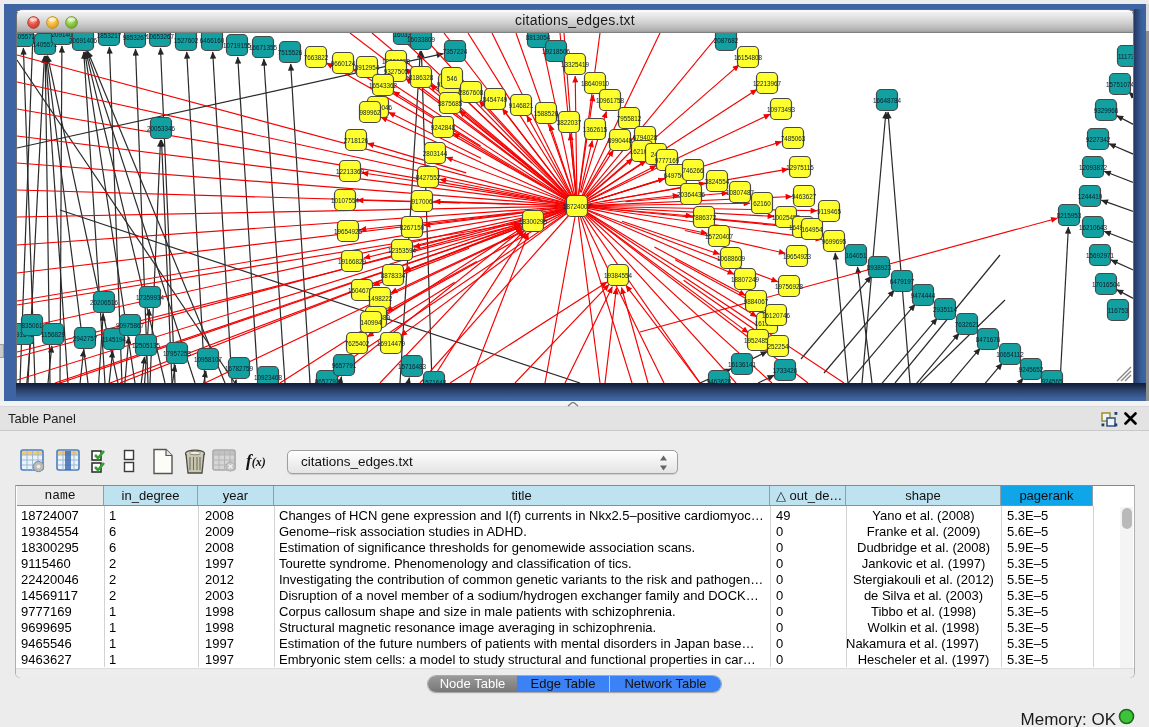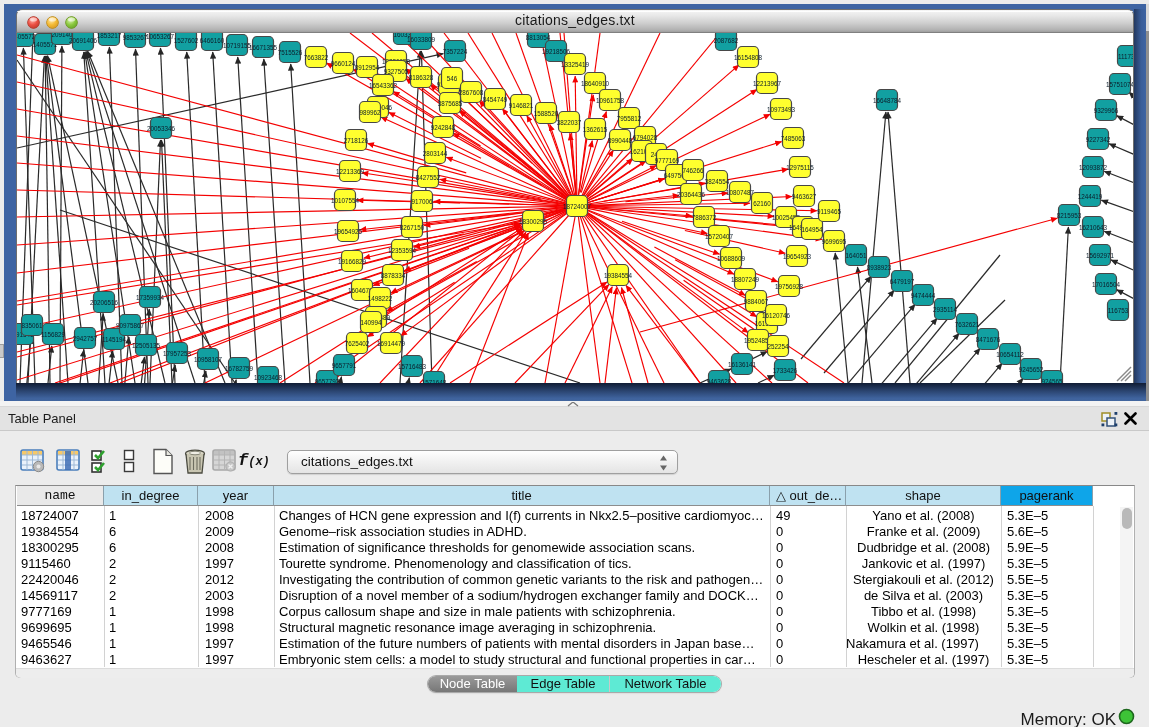--- a/index.html
+++ b/index.html
@@ -18,21 +18,21 @@
 .combo{position:absolute;left:287px;top:450px;width:391px;height:24px;border:1px solid #9f9f9f;border-radius:5px;background:linear-gradient(#ffffff,#f2f2f2 45%,#e4e4e4);box-shadow:0 1px 1px rgba(0,0,0,0.12)}
 .combo .lbl{position:absolute;left:13px;top:3px;font-size:13.5px;color:#111}
 .tablebox{position:absolute;left:15px;top:485px;width:1120px;height:193px;background:#fff;border:1px solid #b0b0b0;border-top:1px solid #888;border-radius:0 0 5px 5px}
 .hc{position:absolute;top:0;height:20px;border-bottom:1px solid #8d8d8d;border-right:1px solid #8aa0ac;font-size:13px;color:#111;line-height:19px}
 .tr{position:absolute;left:0;width:1118px;height:16px;font-size:13px;color:#000}
 .tr span{position:absolute;top:0;line-height:16px}
 .hsb{position:absolute;left:0;top:182px;width:1118px;height:10px;background:#ededed;border-top:1px solid #dcdcdc;border-radius:0 0 5px 5px}
 .vsb{position:absolute;left:1104px;top:21px;width:13px;height:161px;background:#f4f4f4}
 .vsb .th{position:absolute;left:1.5px;top:1px;width:10px;height:21px;background:#b9b9b9;border-radius:5px}
 .seg{position:absolute;left:428px;top:676px;height:16px;border-radius:8px;box-shadow:0 0 0 1px #a9a9a9, 0 1px 2px rgba(0,0,0,0.18);overflow:hidden;background:#fff}
-.seg div{float:left;height:16px;font-size:13px;line-height:15px;text-align:center;color:#111;background:#5eead4}
+.seg div{float:left;height:16px;font-size:13px;line-height:15px;text-align:center;color:#111;background:#3b82f6}
 .mem{position:absolute;right:33px;top:710px;font-size:17px;color:#1b1b1b}
 </style></head><body>
 <div class="desk"></div>
 <div style="position:absolute;left:1146px;top:0;width:3px;height:31px;background:#d9d9d9"></div>
 <div style="position:absolute;left:1146px;top:31px;width:3px;height:696px;background:#8f8f8f"></div>
 <div style="position:absolute;left:1148px;top:402px;width:1px;height:325px;background:#cfcfcf"></div>
 <div style="position:absolute;left:0;top:0;width:1149px;height:4px;background:#ececec"></div>
 <div style="position:absolute;left:0;top:4px;width:4px;height:397px;background:#ececec"></div>
 <div class="shband" style="position:absolute;left:16px;top:383px;width:1130px;height:18px;background:linear-gradient(to bottom,#101c34,#2b4571 45%,#3f639e 85%,#42669e)"></div>
 <div style="position:absolute;left:1134px;top:9px;width:12px;height:374px;background:linear-gradient(to right,rgba(12,20,40,0.55),rgba(12,20,40,0.08) 60%,rgba(12,20,40,0) 100%)"></div>
@@ -622,21 +622,21 @@
  <path d="M8 9v13M11.5 9v13M15 9v13M18 9v13" stroke="#6e6e60" stroke-width="1.1"></path>
  <ellipse cx="13" cy="5" rx="5.5" ry="1.8" fill="#efeee4" stroke="#6e6e60" stroke-width="0.8"></ellipse>
 </svg>
 <svg class="tbi" style="left:212px" width="25" height="25" viewBox="0 0 25 25">
  <rect x="1" y="2" width="22" height="20" rx="2" fill="#d6d6d6" stroke="#a8a8a8" stroke-width="1.6"></rect>
  <rect x="2" y="3" width="20" height="4" fill="#c2c2c2"></rect>
  <path d="M2 7h20M2 12h20M2 17h20M7 3v19M12.5 3v19M18 3v19" stroke="#b4b4b4" stroke-width="1"></path>
  <circle cx="18.5" cy="18.5" r="4.6" fill="#c4c4c4" stroke="#ababab"></circle>
  <path d="M16.5 16.5 l4 4 M20.5 16.5 l-4 4" stroke="#efefef" stroke-width="1.4"></path>
 </svg>
-<div class="tbi" style="left:238px;top:451px;font-size:17px;font-style:italic;font-weight:700;color:#111;font-family:Liberation Mono, monospace">f<span style="font-size:12px">(x)</span></div>
+<div class="tbi" style="left:246px;top:451px;font-size:17px;font-style:italic;font-weight:700;color:#111;font-family:Liberation Serif, serif">f<span style="font-size:12px">(x)</span></div>
 
 <div class="combo">
     <div class="lbl">citations_edges.txt</div>
  <svg style="position:absolute;right:9px;top:4px" width="9" height="16" viewBox="0 0 9 16">
       <path d="M4.5 0.5 L8 5.5 L1 5.5 z" fill="#666"></path>
       <path d="M4.5 15.5 L8 10.5 L1 10.5 z" fill="#666"></path>
     </svg>
 </div>
 <div class="tablebox">
     <div class="hc" style="left:1px;width:87px;background:#e9e9e9;text-align:center;font-family:Liberation Mono, monospace;">name</div>

